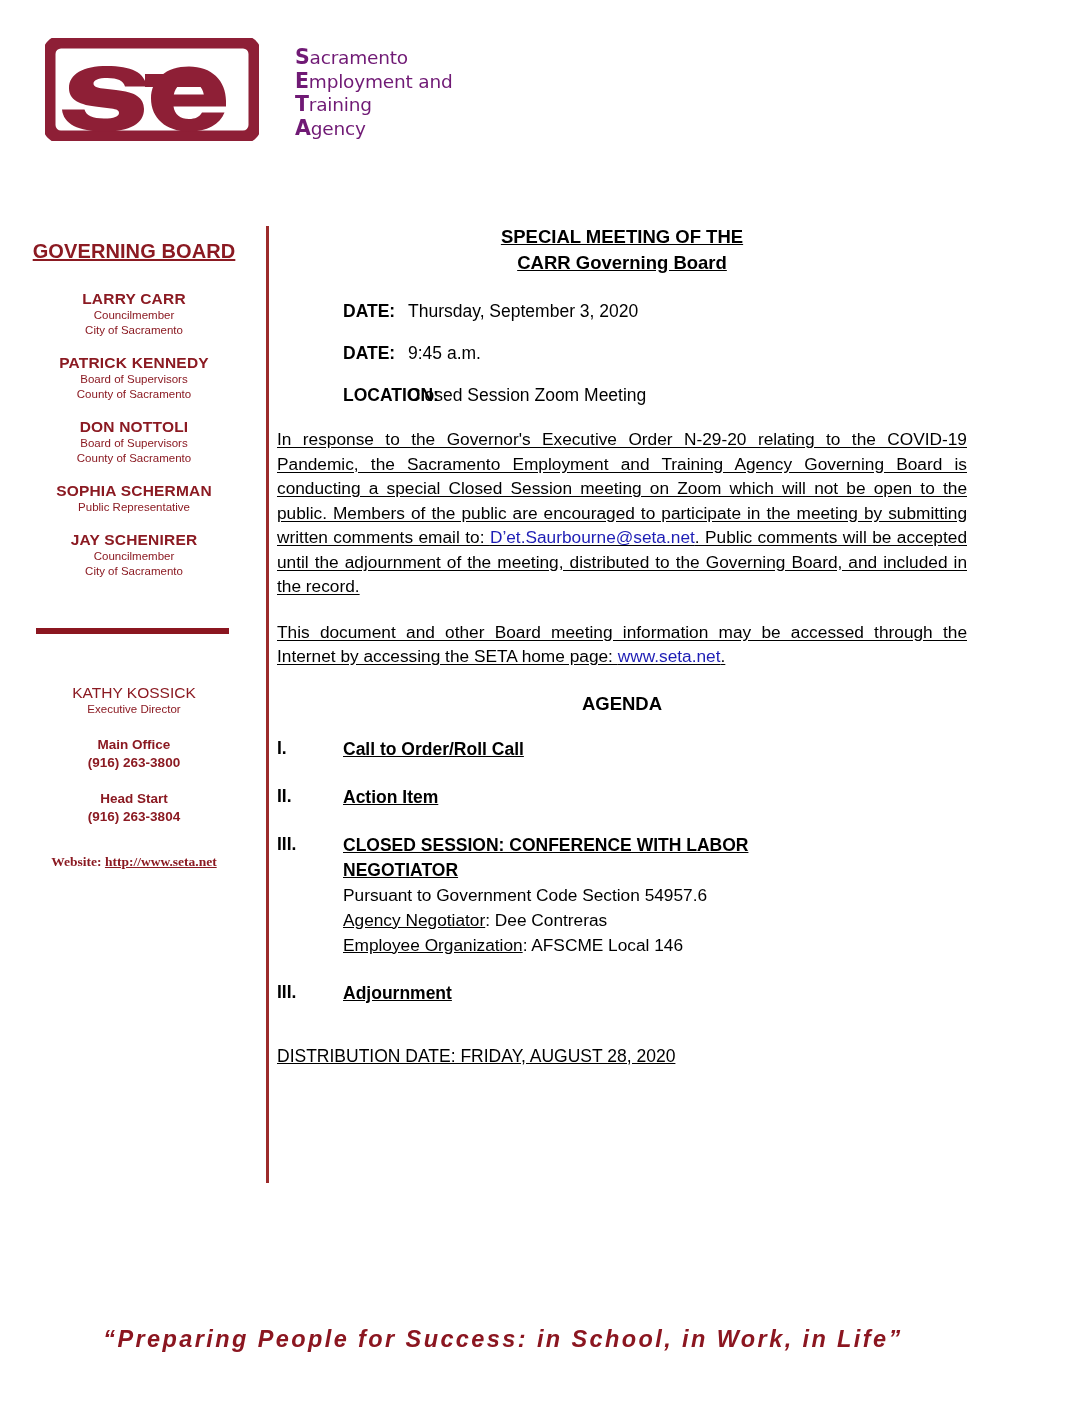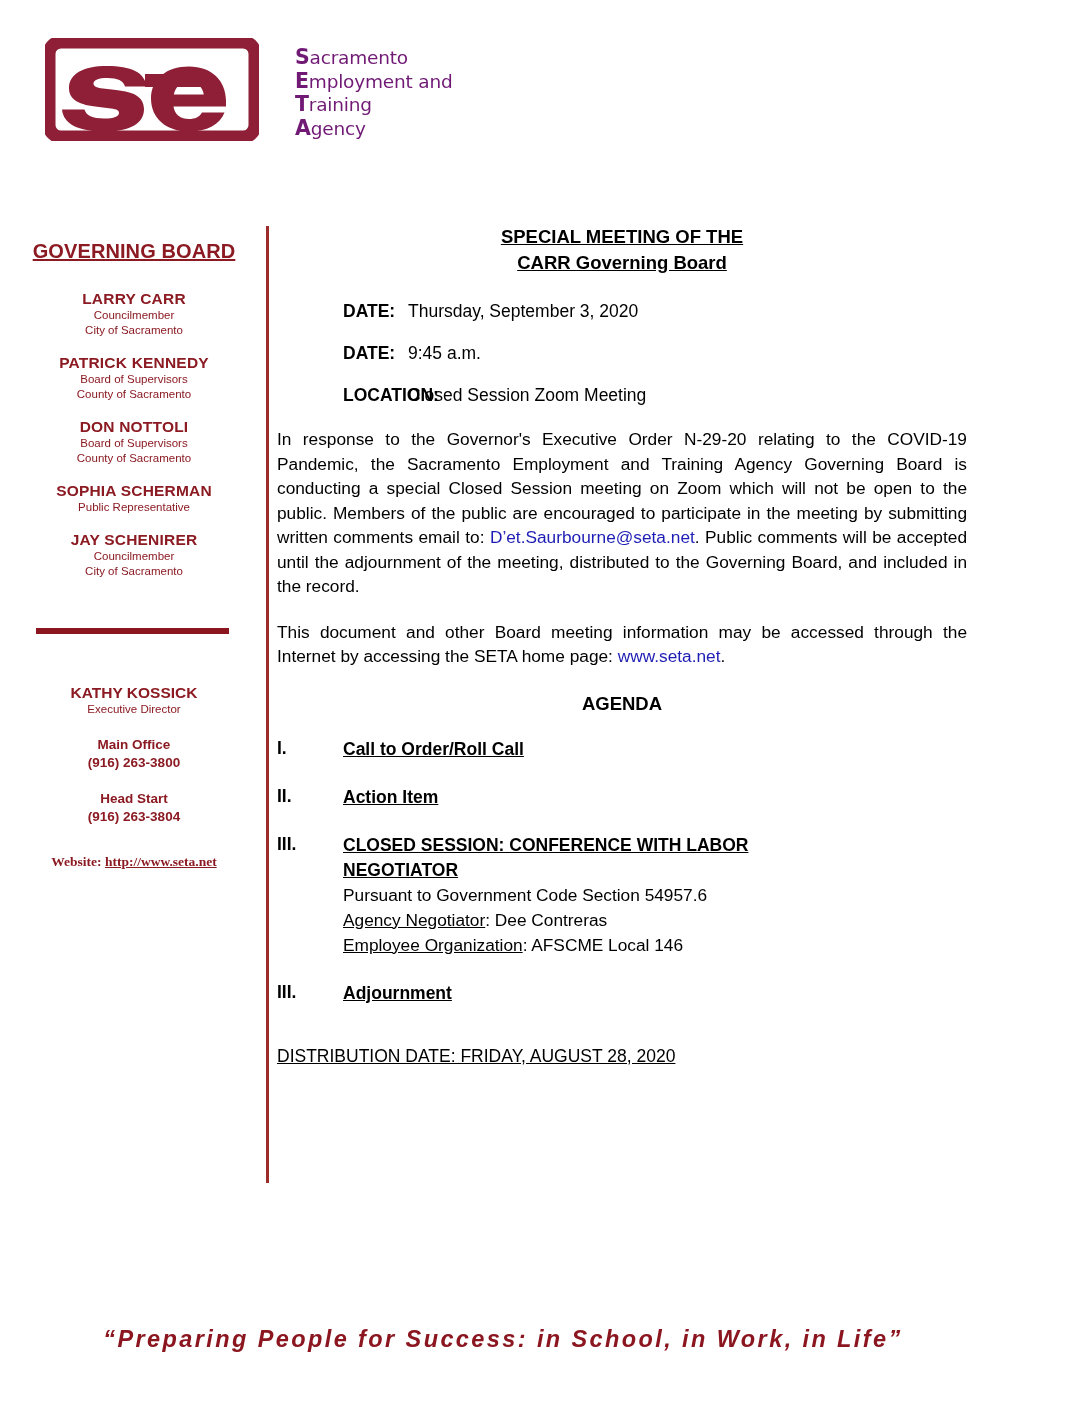--- a/index.html
+++ b/index.html
@@ -99,21 +99,21 @@
   #sidebar-contact {
     position: absolute;
     left: 0;
     top: 443px;
     width: 240px;
     text-align: center;
     color: #8b1a22;
   }
   #director-name {
     font-size: 15.5px;
-    font-weight: bold;
+    font-weight: normal;
     line-height: 19px;
   }
   #director-title {
     font-size: 11.5px;
     line-height: 15px;
   }
   .contact-block {
     margin-top: 19px;
     font-size: 13.5px;
     font-weight: bold;
@@ -167,20 +167,21 @@
     font-weight: normal;
   }
   .meta-row.location .meta-value { }
 
   
   .body-para {
     font-size: 17.3px;
     line-height: 24.5px;
     text-align: justify;
     text-justify: inter-word;
+    text-decoration: underline;
     text-underline-offset: 2px;
     margin-top: 22px;
   }
   .body-para.p2 { margin-top: 21px; }
   .body-para .link {
     color: #1d1db5;
   }
 
   #agenda-title {
     text-align: center;

